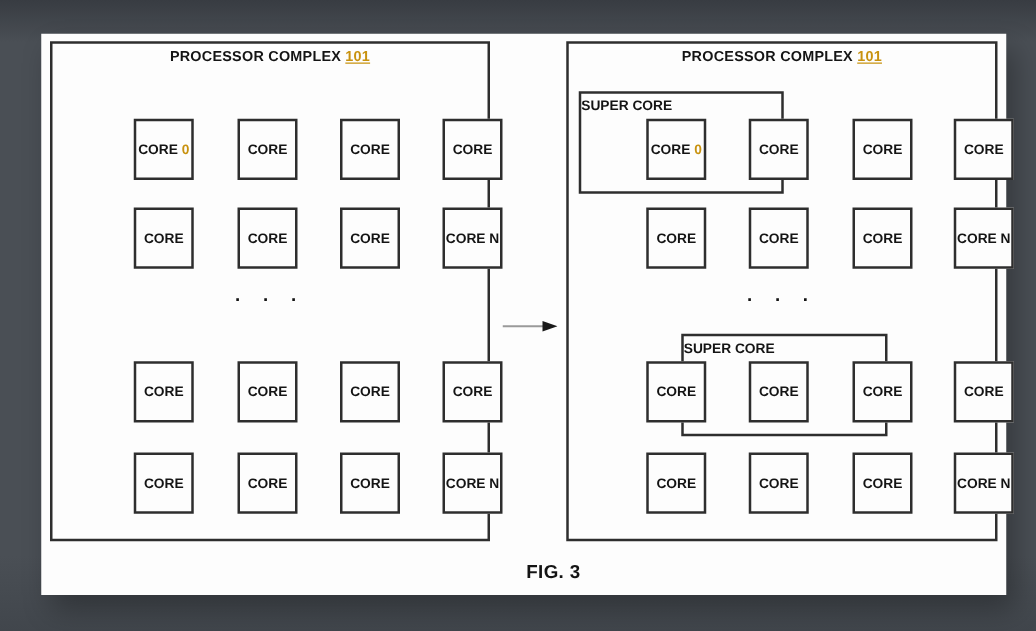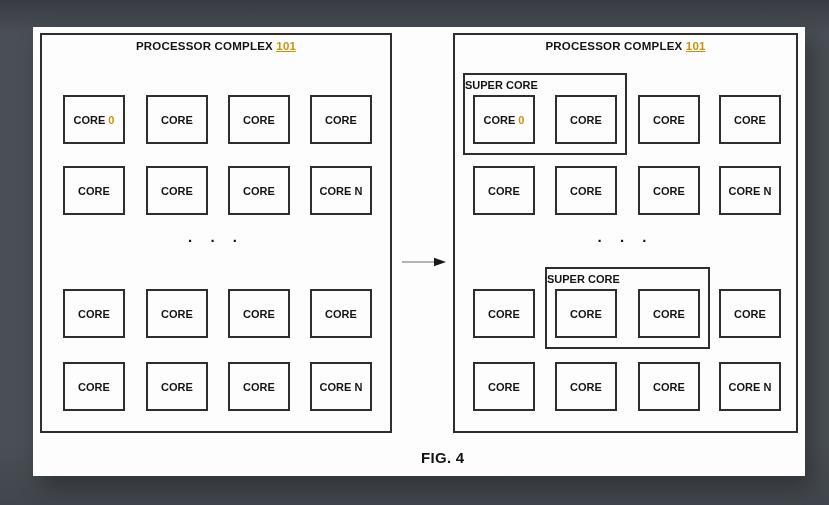--- a/index.html
+++ b/index.html
@@ -41,28 +41,29 @@
     color: var(--ink);
     letter-spacing: 0.2px;
     white-space: nowrap;
   }
   .ref {
     color: var(--accent);
     text-decoration: underline;
   }
   .core {
     position: absolute;
-    width: 62px; height: 49px;
+    width: 48px; height: 49px;
     border: 2px solid var(--line);
     background: var(--paper);
     display: flex; align-items: center; justify-content: center;
     font-size: 11px; font-weight: bold;
     color: var(--ink);
     white-space: nowrap;
     z-index: 2;
+    margin-left: 44px;
   }
   .accent-num { color: var(--accent); }
   .super-core {
     position: absolute;
     border: 2px solid var(--line);
     background: var(--paper);
     z-index: 1;
   }
   .super-core-label {
     position: absolute;
@@ -212,14 +213,14 @@
       </div>
     </div>
 
   <div class="arrow">
     <svg width="44" height="10" viewBox="0 0 44 10">
       <line x1="0" y1="5" x2="33" y2="5" stroke="#9a9a9a" stroke-width="1.6"></line>
       <polygon points="32,0.8 44,5 32,9.2" fill="#1a1a1a"></polygon>
     </svg>
   </div>
 
-  <div class="caption">FIG. 4</div>
+  <div class="caption">FIG. 3</div>
 </div>
 
 </body></html>

